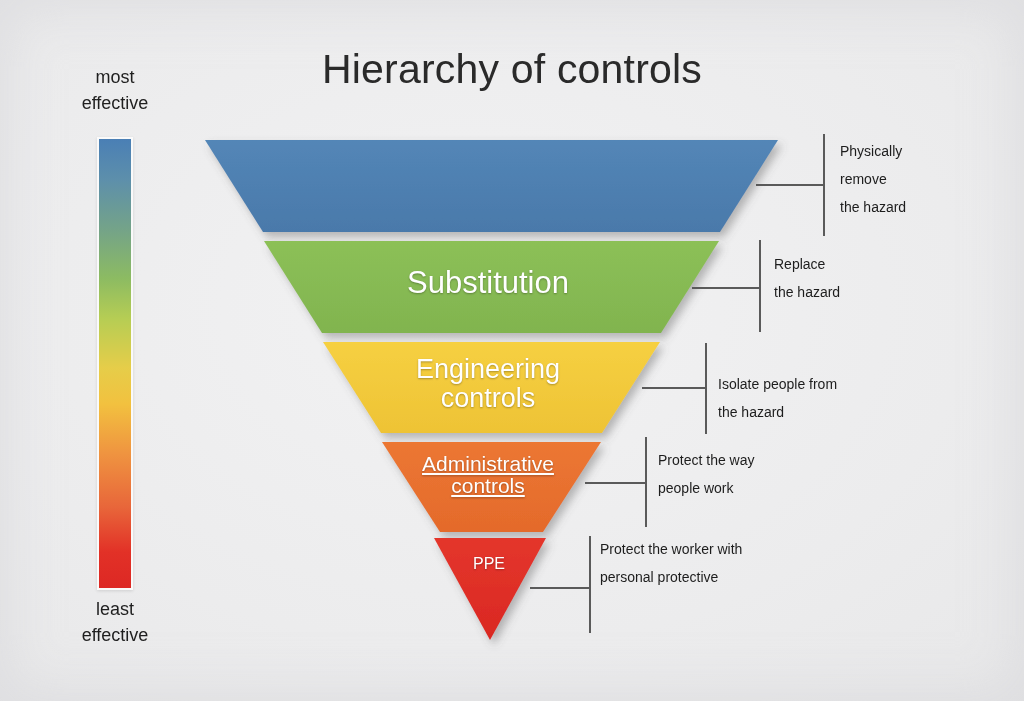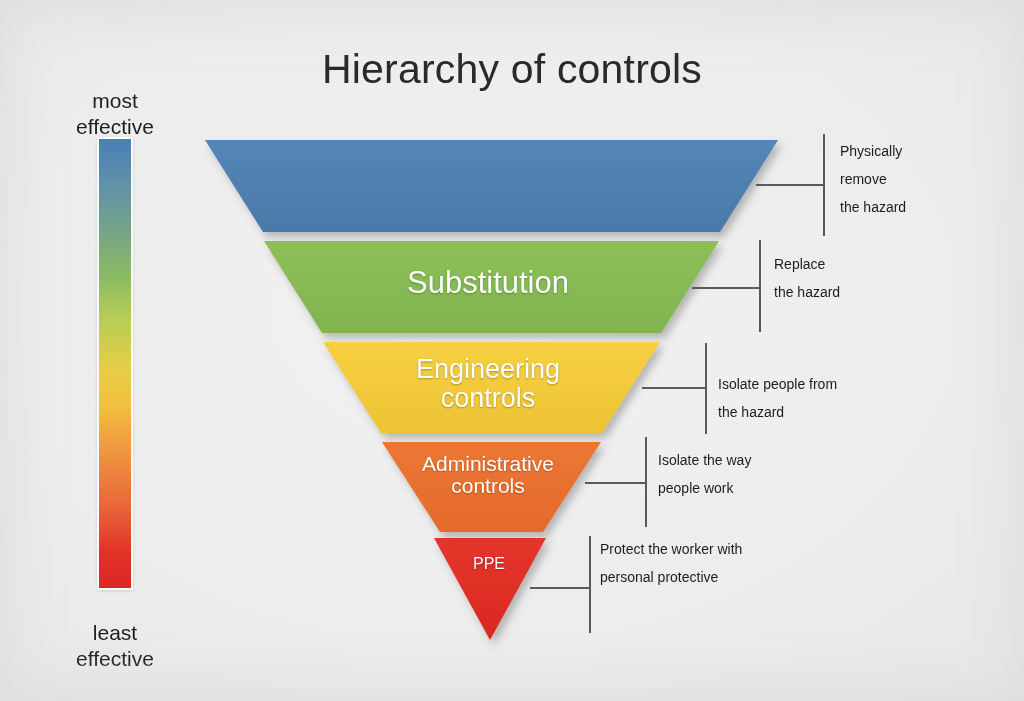--- a/index.html
+++ b/index.html
@@ -32,24 +32,23 @@
     letter-spacing:.2px;
     color:#2a2a2a;
     white-space:nowrap;
   }
 
   
   #scale-most, #scale-least{
     position:absolute;
     width:210px;
     text-align:center;
-    font-size:21px;
+    font-size:18px;
     line-height:26px;
     color:#1f1f1f;
-    margin-top:24px;
   }
   #scale-most{left:10px;top:64px;}
   #scale-least{left:10px;top:596px;}
   #scale-most .l2, #scale-least .l2{display:block;}
 
   #gradient-bar{
     position:absolute;
     left:97px;top:137px;
     width:36px;height:453px;
     background:linear-gradient(to bottom,
@@ -80,21 +79,21 @@
     text-shadow:0 1px 2px rgba(0,0,0,.30);
     font-weight:400;
     pointer-events:none;
     line-height:1.06;
   }
   .band-label .sub{display:block;}
 
   #label-0{left:288px;top:165px;width:400px;font-size:31px;}
   #label-1{left:288px;top:267px;width:400px;font-size:31px;}
   #label-2{left:290px;top:355px;width:396px;font-size:27px;}
-  #label-3{left:330px;top:453px;width:316px;font-size:21px;}
+  #label-3{left:330px;top:453px;width:316px;font-size:21px;text-decoration:underline;}
   #label-4{left:400px;top:556px;width:178px;font-size:16px;}
 
   
   .annotation{
     position:absolute;
     font-size:14px;
     line-height:28px;
     color:#1d1d1d;
   }
   .annotation .ln{display:block;white-space:nowrap;}
@@ -207,21 +206,21 @@
   </div>
   <div class="annotation" id="ann-1">
     <span class="ln">Replace</span>
     <span class="ln">the hazard</span>
   </div>
   <div class="annotation" id="ann-2">
     <span class="ln">Isolate people from</span>
     <span class="ln">the hazard</span>
   </div>
   <div class="annotation" id="ann-3">
-    <span class="ln">Isolate the way</span>
+    <span class="ln">Protect the way</span>
     <span class="ln">people work</span>
   </div>
   <div class="annotation" id="ann-4">
     <span class="ln">Protect the worker with</span>
     <span class="ln">personal protective</span>
   </div>
 
   <div id="vignette"></div>
 </div>
 

